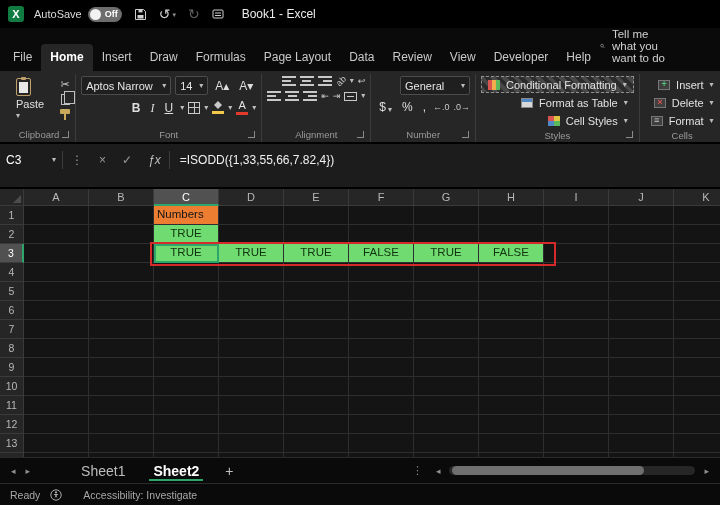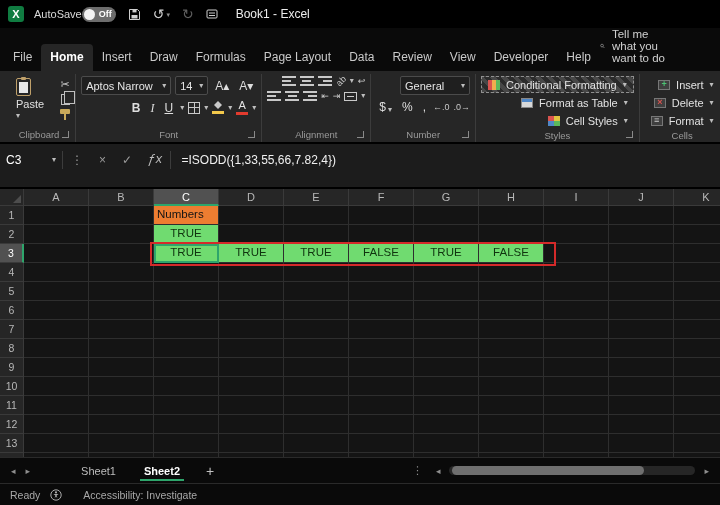--- a/index.html
+++ b/index.html
@@ -3,21 +3,21 @@
 <meta charset="utf-8">
 <style>
 *{box-sizing:border-box;margin:0;padding:0}
 html,body{width:720px;height:505px;overflow:hidden;background:#000;font-family:"Liberation Sans",sans-serif}
 .app{width:720px;height:505px;display:flex;flex-direction:column;background:#0d0d0d;color:#e6e6e6}
 
 
 .titlebar{flex:0 0 28px;background:#000;display:flex;align-items:center;padding:0 8px}
 .xl-icon{width:16px;height:16px;border-radius:3px;color:#fff;font-weight:bold;font-size:11px;display:flex;align-items:center;justify-content:center}
 .autosave{font-size:11px;color:#d9d9d9;margin-left:10px}
-.toggle{min-width:34px;height:15px;border-radius:8px;background:#6d6d6d;display:flex;align-items:center;padding:0 4px 0 2px}
+.toggle{min-width:34px;height:15px;border-radius:8px;background:#6d6d6d;margin-left:6px;display:flex;align-items:center;padding:0 4px 0 2px}
 .knob{width:11px;height:11px;border-radius:50%;background:#f2f2f2}
 .toggle-label{font-size:9px;color:#fff;margin-left:4px;font-weight:bold}
 .tbtn{color:#cfcfcf;font-size:14px;margin-left:12px;line-height:1;display:flex;align-items:center;gap:2px}
 .tbtn .mini{font-size:7px;color:#8f8f8f}
 .tbtn.disabled{color:#5f5f5f}
 .wintitle{font-size:12px;color:#ececec;margin-left:18px}
 
 
 .menubar{flex:0 0 28px;background:#0a0a0a;display:flex;align-items:flex-end;padding:0 4px}
 .mtab{font-size:12px;color:#c9c9c9;padding:6px 9px 7px;border-radius:4px 4px 0 0;white-space:nowrap}
@@ -69,41 +69,41 @@
 .ic-box{background:#3f3f3f;border:1px solid #777;display:flex;align-items:center;justify-content:center;font-size:9px;line-height:1}
 .plus{color:#4cc273;font-weight:bold}.cross{color:#d9534f;font-weight:bold}.gearly{color:#c9c9c9}
 
 
 .fbar{flex:0 0 46px;background:#1c1c1c;border-top:1px solid #000;border-bottom:2px solid #000;display:flex;align-items:flex-start}
 .fbar-row{height:26px;display:flex;align-items:center;width:100%;margin-top:3px}
 .namebox{width:62px;padding:0 6px;display:flex;align-items:center;color:#fff;font-size:12px;gap:6px}
 .namebox .caret{margin-left:auto}
 .fdiv{width:1px;height:18px;background:#3c3c3c}
 .fico{color:#9a9a9a;font-size:12px;padding:0 8px;line-height:1}
-.fx{font-style:italic;font-family:Liberation Mono, monospace;color:#bdbdbd}
+.fx{font-style:italic;font-family:Liberation Sans, sans-serif;color:#bdbdbd}
 .formula{color:#f0f0f0;font-size:12px;margin-left:10px;white-space:nowrap}
 
 
 .gridwrap{position:relative;flex:1;background:#141414;overflow:hidden}
 .g-row{display:flex;height:19px}
 .g-row.g-head{height:17px}
 .g-corner{flex:0 0 24px;background:#262626;border-right:1px solid #3a3a3a;border-bottom:1px solid #3a3a3a;position:relative}
 .g-corner::after{content:'';position:absolute;right:2px;bottom:2px;border-left:8px solid transparent;border-bottom:8px solid #4d4d4d}
 .g-colhead{flex:0 0 65px;background:#262626;color:#b8b8b8;font-size:11px;display:flex;align-items:center;justify-content:center;border-right:1px solid #3a3a3a;border-bottom:1px solid #3a3a3a}
 .g-colhead.sel{background:#515151;color:#fff;border-bottom:2px solid #2ea56b}
 .g-rowhead{flex:0 0 24px;background:#262626;color:#b8b8b8;font-size:10.5px;display:flex;align-items:center;justify-content:center;border-right:1px solid #3a3a3a;border-bottom:1px solid #3a3a3a}
 .g-rowhead.sel{background:#515151;color:#fff;border-right:2px solid #2ea56b}
 .g-cell{flex:0 0 65px;border-right:1px solid #2e2e2e;border-bottom:1px solid #2e2e2e;font-size:11.5px;line-height:17px;padding:0 3px;color:#e0e0e0;overflow:hidden;white-space:nowrap}
 .g-cell.active{outline:2px solid #2ea56b;outline-offset:-2px;z-index:2;position:relative}
 .annot{position:absolute;left:150px;top:53px;width:406px;height:24px;border:2px solid #d42a2a;z-index:5;pointer-events:none}
 
 
 .tabbar{flex:0 0 26px;background:#0a0a0a;display:flex;align-items:center;border-top:1px solid #2a2a2a;padding:0 6px}
 .navarrow{color:#8f8f8f;font-size:9px;padding:0 5px}
-.stab{font-size:11px;color:#bdbdbd;padding:0 14px;height:100%;display:flex;align-items:center;position:relative}
+.stab{font-size:14px;color:#bdbdbd;padding:0 14px;height:100%;display:flex;align-items:center;position:relative}
 .stab.first{margin-left:32px}
 .stab.active{color:#fff;font-weight:bold}
 .stab.active::after{content:'';position:absolute;left:10px;right:10px;bottom:2px;height:2px;background:#2ea56b}
 .addsheet{color:#c2c2c2;font-size:14px;padding:0 12px}
 .tabdots{margin-left:auto;color:#8f8f8f;font-size:11px;padding:0 8px}
 .hscroll{width:246px;height:9px;background:#262626;border-radius:5px;margin:0 4px;position:relative}
 .hthumb{position:absolute;left:3px;top:0;width:192px;height:9px;background:#6f6f6f;border-radius:5px}
 
 
 .statusbar{flex:0 0 22px;background:#0a0a0a;border-top:1px solid #2a2a2a;display:flex;align-items:center;font-size:10.5px;color:#a8a8a8;padding:0 10px;gap:10px}

